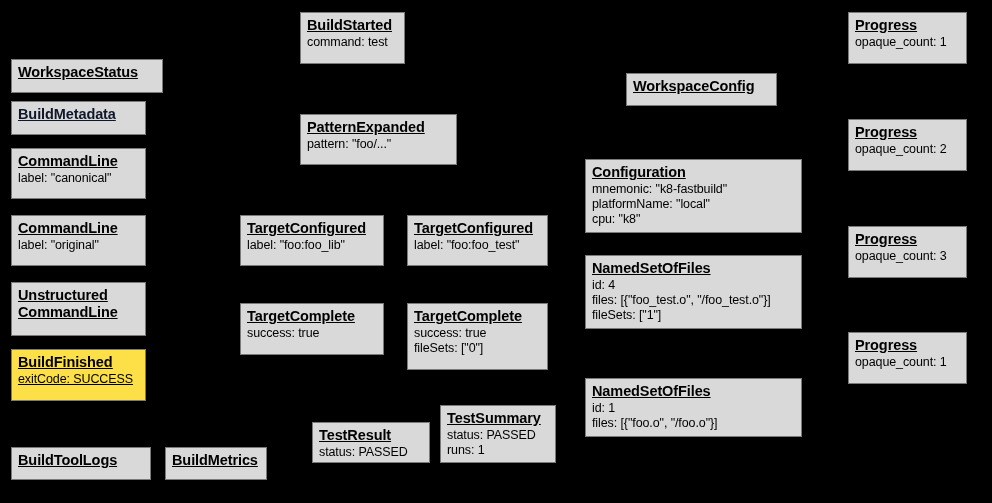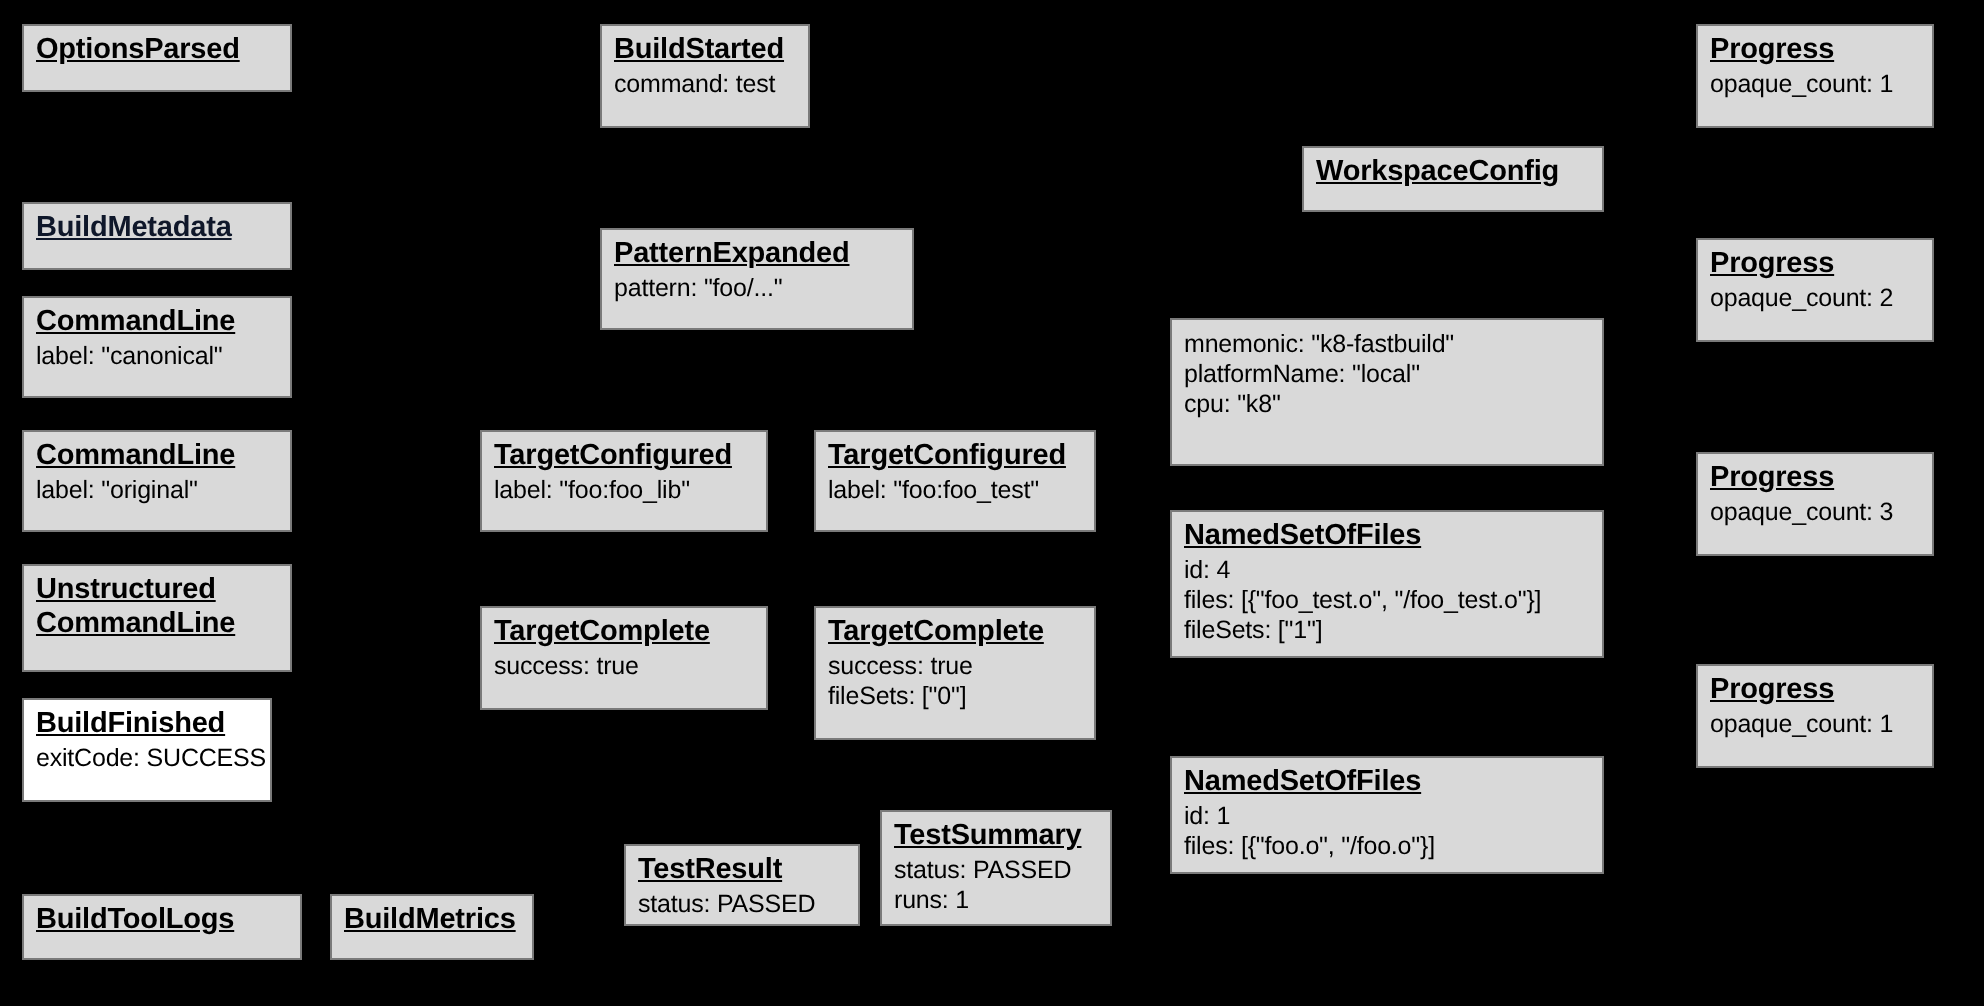--- a/index.html
+++ b/index.html
@@ -53,42 +53,42 @@
     color: #000000;
     line-height: 15px;
     white-space: nowrap;
     letter-spacing: -0.1px;
   }
 </style>
 </head>
 <body>
 
 <div id="canvas" style="background: rgb(0, 0, 0);">
-    <div class="node" style="left: 11px; top: 12px; width: 135px; height: 34px; background: rgb(217, 217, 217); border-color: rgb(122, 122, 122);">
-      <span class="node-title" style="color: rgb(0, 0, 0);">OptionsParsed</span>
+    <div class="node" style="left: 11px; top: 59px; width: 152px; height: 34px; background: rgb(217, 217, 217); border-color: rgb(122, 122, 122);">
+      <span class="node-title" style="color: rgb(0, 0, 0);">WorkspaceStatus</span>
     </div>
     <div class="node" style="left: 11px; top: 101px; width: 135px; height: 34px; background: rgb(217, 217, 217); border-color: rgb(122, 122, 122);">
       <span class="node-title" style="color: #0f172a;">BuildMetadata</span>
     </div>
     <div class="node" style="left: 11px; top: 148px; width: 135px; height: 51px; background: rgb(217, 217, 217); border-color: rgb(122, 122, 122);">
       <span class="node-title" style="color: rgb(0, 0, 0);">CommandLine</span>
       <span class="node-fields">
         <span class="node-field" style="color: rgb(0, 0, 0);">label: "canonical"</span>
       </span>
     </div>
     <div class="node" style="left: 11px; top: 215px; width: 135px; height: 51px; background: rgb(217, 217, 217); border-color: rgb(122, 122, 122);">
       <span class="node-title" style="color: rgb(0, 0, 0);">CommandLine</span>
       <span class="node-fields">
         <span class="node-field" style="color: rgb(0, 0, 0);">label: "original"</span>
       </span>
     </div>
     <div class="node" style="left: 11px; top: 282px; width: 135px; height: 54px; background: rgb(217, 217, 217); border-color: rgb(122, 122, 122);">
       <span class="node-title wrap" style="color: rgb(0, 0, 0);">Unstructured CommandLine</span>
     </div>
-    <div class="node" style="left: 11px; top: 349px; width: 125px; height: 52px; background: #ffffff; border-color: rgb(122, 122, 122);">
+    <div class="node" style="left: 11px; top: 349px; width: 135px; height: 52px; background: #fde047; border-color: rgb(122, 122, 122); text-decoration: underline;">
       <span class="node-title" style="color: rgb(0, 0, 0);">BuildFinished</span>
       <span class="node-fields">
         <span class="node-field" style="color: rgb(0, 0, 0);">exitCode: SUCCESS</span>
       </span>
     </div>
     <div class="node" style="left: 11px; top: 447px; width: 140px; height: 33px; background: rgb(217, 217, 217); border-color: rgb(122, 122, 122);">
       <span class="node-title" style="color: rgb(0, 0, 0);">BuildToolLogs</span>
     </div>
     <div class="node" style="left: 165px; top: 447px; width: 102px; height: 33px; background: rgb(217, 217, 217); border-color: rgb(122, 122, 122);">
       <span class="node-title" style="color: rgb(0, 0, 0);">BuildMetrics</span>
@@ -136,24 +136,25 @@
         <span class="node-field" style="color: rgb(0, 0, 0);">status: PASSED</span>
       </span>
     </div>
     <div class="node" style="left: 440px; top: 405px; width: 116px; height: 58px; background: rgb(217, 217, 217); border-color: rgb(122, 122, 122);">
       <span class="node-title" style="color: rgb(0, 0, 0);">TestSummary</span>
       <span class="node-fields">
         <span class="node-field" style="color: rgb(0, 0, 0);">status: PASSED</span>
         <span class="node-field" style="color: rgb(0, 0, 0);">runs: 1</span>
       </span>
     </div>
-    <div class="node" style="left: 651px; top: 73px; width: 151px; height: 33px; background: rgb(217, 217, 217); border-color: rgb(122, 122, 122);">
+    <div class="node" style="left: 626px; top: 73px; width: 151px; height: 33px; background: rgb(217, 217, 217); border-color: rgb(122, 122, 122);">
       <span class="node-title" style="color: rgb(0, 0, 0);">WorkspaceConfig</span>
     </div>
     <div class="node" style="left: 585px; top: 159px; width: 217px; height: 74px; background: rgb(217, 217, 217); border-color: rgb(122, 122, 122);">
+      <span class="node-title" style="color: rgb(0, 0, 0);">Configuration</span>
       <span class="node-fields">
         <span class="node-field" style="color: rgb(0, 0, 0);">mnemonic: "k8-fastbuild"</span>
         <span class="node-field" style="color: rgb(0, 0, 0);">platformName: "local"</span>
         <span class="node-field" style="color: rgb(0, 0, 0);">cpu: "k8"</span>
       </span>
     </div>
     <div class="node" style="left: 585px; top: 255px; width: 217px; height: 74px; background: rgb(217, 217, 217); border-color: rgb(122, 122, 122);">
       <span class="node-title" style="color: rgb(0, 0, 0);">NamedSetOfFiles</span>
       <span class="node-fields">
         <span class="node-field" style="color: rgb(0, 0, 0);">id: 4</span>

